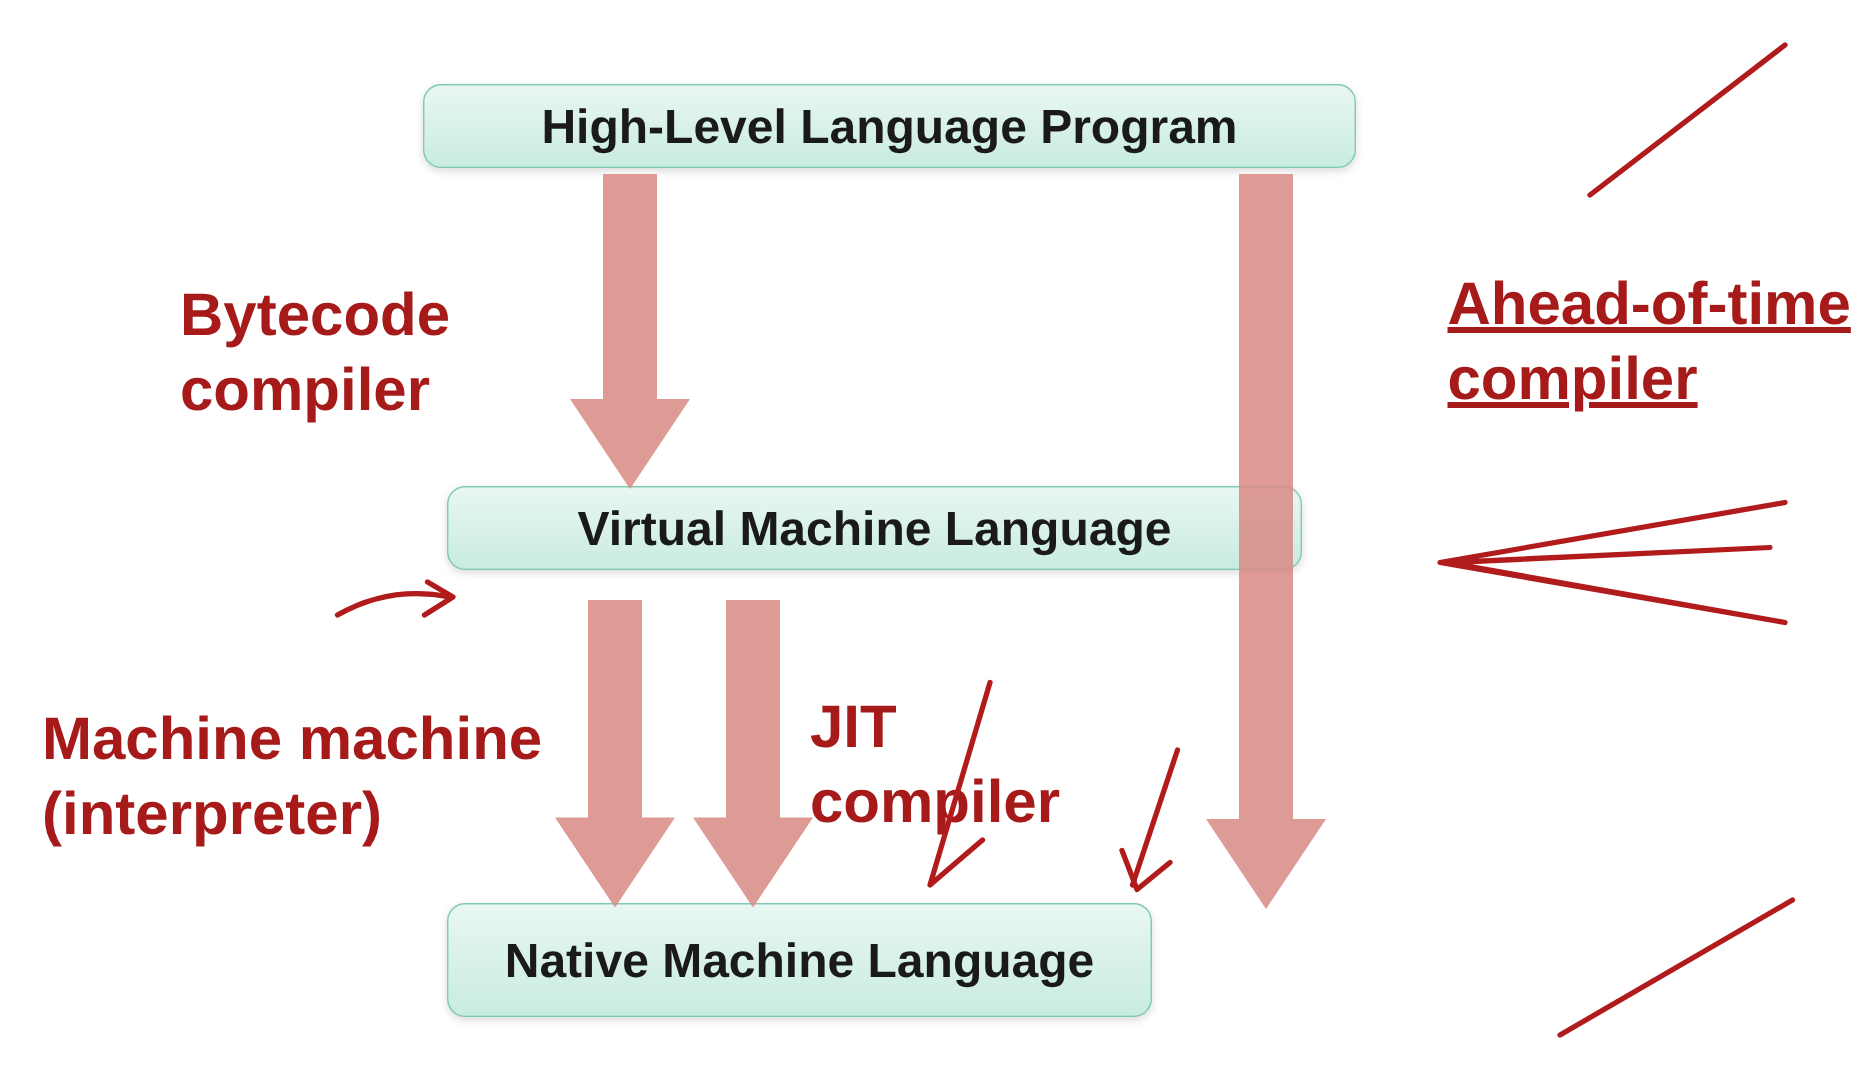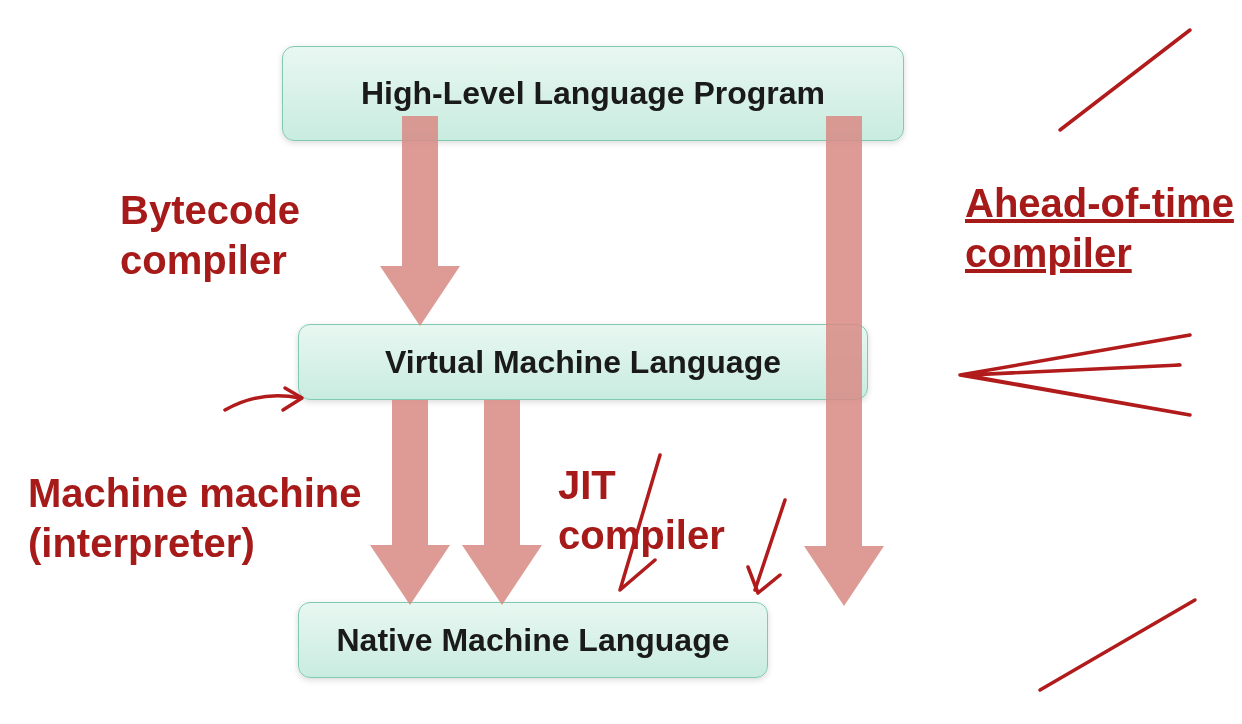--- a/index.html
+++ b/index.html
@@ -42,23 +42,23 @@
       stroke: #b11b1b;
       stroke-width: 3.5;
       fill: none;
       stroke-linecap: round;
       stroke-linejoin: round;
     }
   </style>
 </head>
 <body>
 
-<div class="node" style="left:282px; top:46px; width:622px; height:95px;">High-Level Language Program</div>
+<div class="node" style="left:282px; top:56px; width:622px; height:56px;">High-Level Language Program</div>
 
-<div class="node" style="left:298px; top:324px; width:570px; height:76px;">Virtual Machine Language</div>
+<div class="node" style="left:298px; top:324px; width:570px; height:56px;">Virtual Machine Language</div>
 
 <div class="node" style="left:298px; top:602px; width:470px; height:76px;">Native Machine Language</div>
 
 <svg class="block-arrow" style="left:380px; top:116px; width:80px; height:210px;" viewBox="0 0 80 210">
   <polygon points="22,0 58,0 58,150 80,150 40,210 0,150 22,150"></polygon>
 </svg>
 
 <svg class="block-arrow" style="left:804px; top:116px; width:80px; height:490px;" viewBox="0 0 80 490">
   <polygon points="22,0 58,0 58,430 80,430 40,490 0,430 22,430"></polygon>
 </svg>
@@ -73,21 +73,21 @@
 
 <div class="red-label" style="left:120px; top:185px; white-space:pre;">Bytecode
 compiler</div>
 
 <div class="red-label" style="left:965px; top:178px; white-space:pre;text-decoration:underline;">Ahead-of-time
 compiler</div>
 
 <div class="red-label" style="left:28px; top:468px; white-space:pre;">Machine machine
 (interpreter)</div>
 
-<div class="red-label" style="left:558px; top:460px; white-space:pre;">JIT
+<div class="red-label" style="left:540px; top:460px; white-space:pre;">JIT
 compiler</div>
 
 <svg class="scribble" style="left:1050px; top:20px; width:150px; height:120px;" viewBox="0 0 150 120">
   <path d="M10 110 L140 10"></path>
 </svg>
 
 <svg class="scribble" style="left:940px; top:320px; width:260px; height:110px;" viewBox="0 0 260 110">
   <path d="M250 15 L20 55 L250 95 L25 55 L240 45 L30 55"></path>
 </svg>
 

